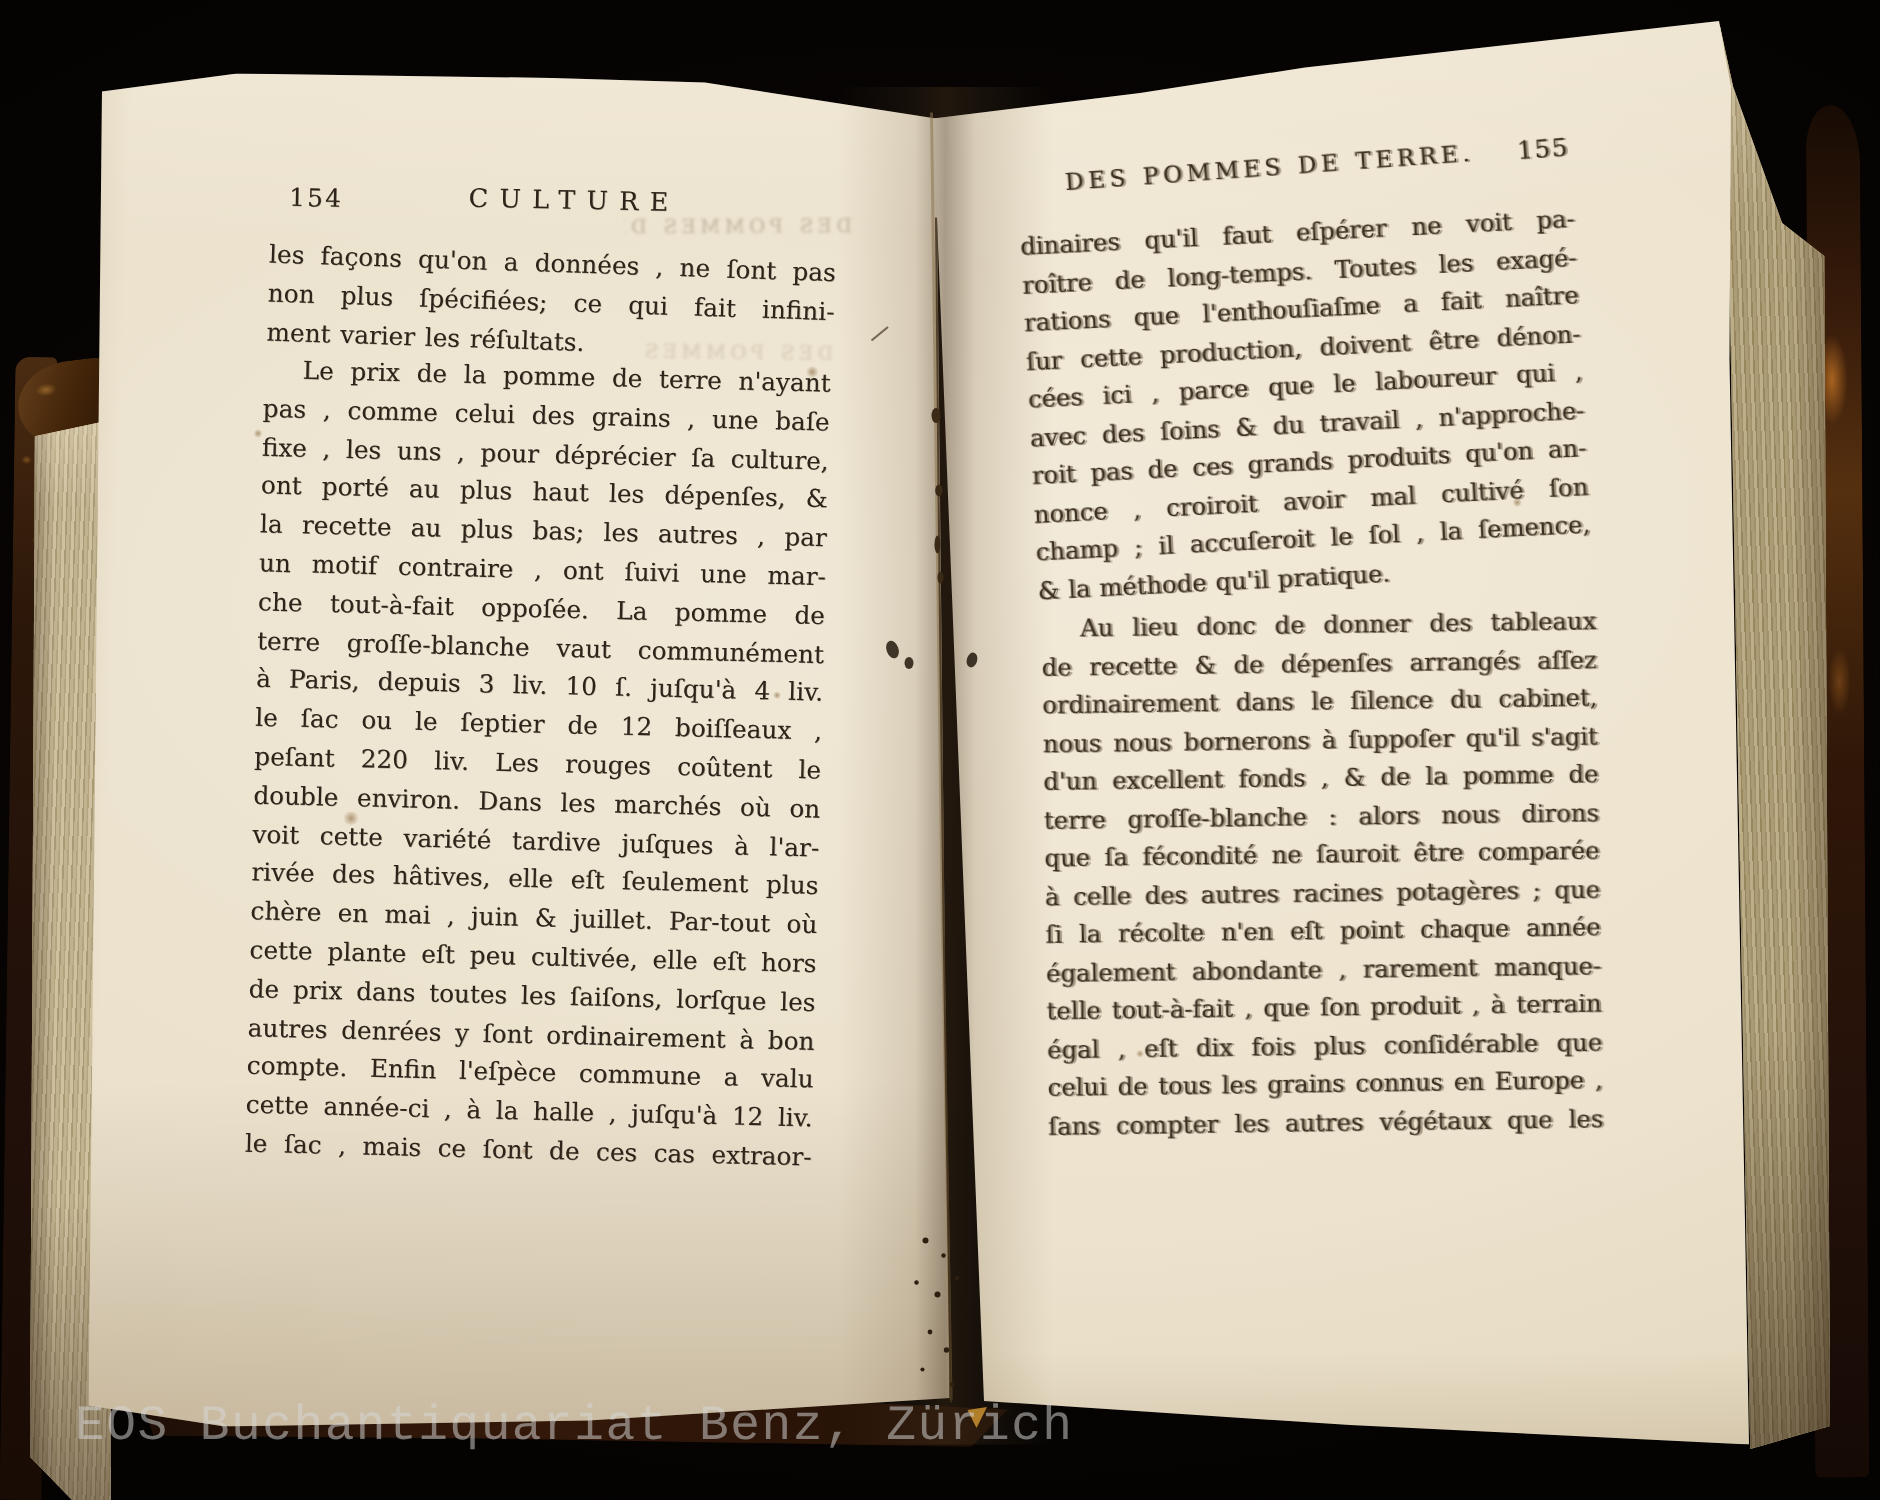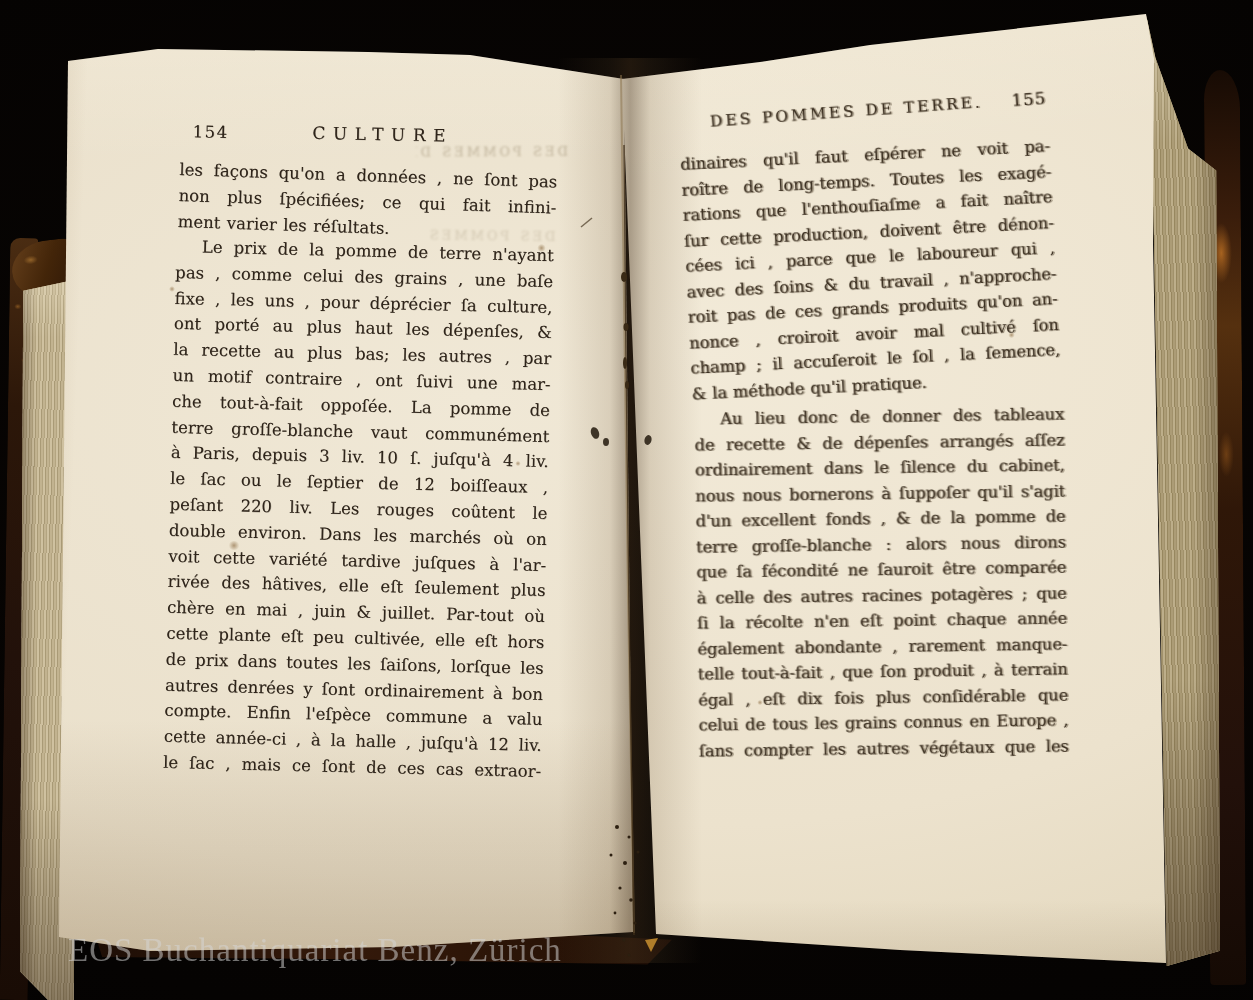--- a/index.html
+++ b/index.html
@@ -114,22 +114,22 @@
   .tline{text-align:justify;text-align-last:justify;white-space:nowrap;}
   .tline.ragged{text-align-last:left;}
   .tline.indent{text-indent:26px;}
   
   .ghost{position:absolute;color:#7d6a47;white-space:nowrap;overflow:hidden;pointer-events:none;
     font-size:13px;letter-spacing:3px;filter:blur(1.1px);}
   .ghost1{left:236px;top:12px;width:152px;opacity:.34;transform:scaleX(-1) rotate(2deg);}
   .ghost2{left:248px;top:96px;width:130px;opacity:.20;transform:scaleX(-1) rotate(1deg);}
   
   .watermark{
-    position:absolute;left:68px;top:932px;
-    font-family:Liberation Serif, serif;font-size:33px;letter-spacing:1px;
+    position:absolute;left:50px;top:932px;
+    font-family:Liberation Mono, monospace;font-size:33px;letter-spacing:1px;
     color:#d6d6d6;opacity:.52;
   }
 </style>
 </head>
 <body>
 
 <div class="scene">
 
   <div class="spine-leather"></div>
   <div class="spine-headcap"></div>

